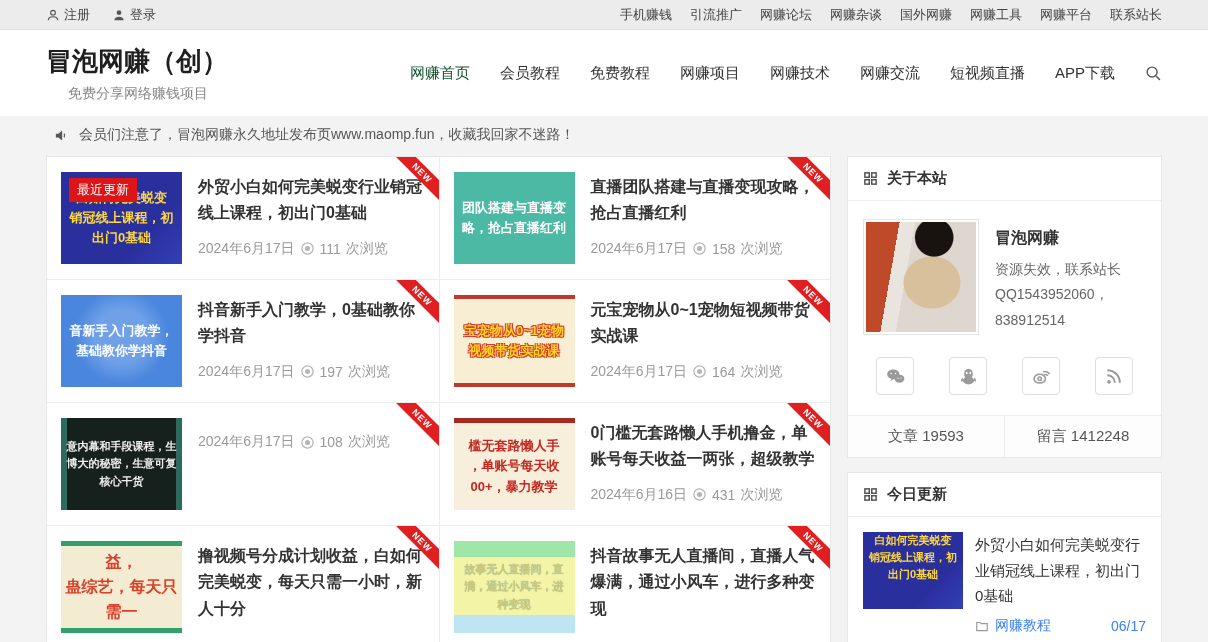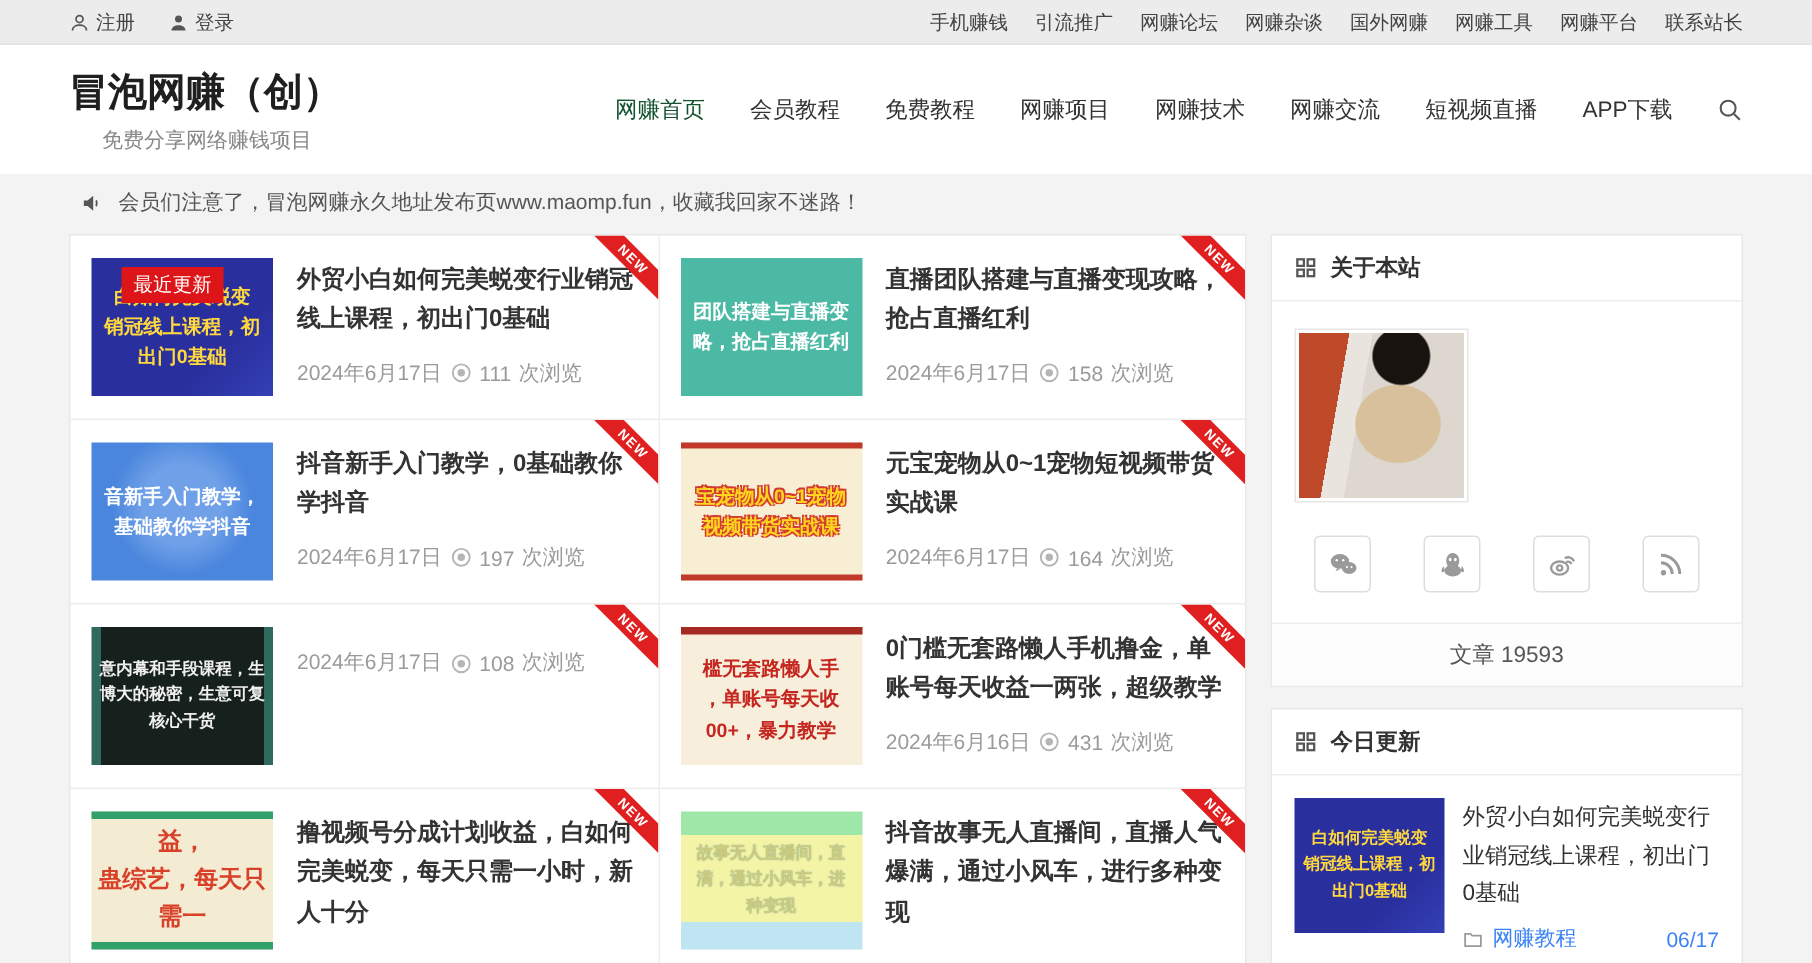--- a/index.html
+++ b/index.html
@@ -35,21 +35,21 @@
   .card { position:relative; padding:15px 14px; display:flex; gap:16px; border-top:1px solid #ededed; overflow:hidden; }
   .card:nth-child(-n+2) { border-top:none; }
   .card:nth-child(even) { border-left:1px solid #ededed; }
   .thumb { position:relative; width:121px; height:92px; flex:0 0 121px; display:flex;
     align-items:center; justify-content:center; text-align:center; overflow:hidden; }
   .thumb-text { white-space:pre-line; font-weight:bold; font-size:13px; line-height:1.55; }
   .card-body { flex:1; min-width:0; padding-top:2px; }
   .card-title { font-size:16px; font-weight:600; color:#333; line-height:1.65; cursor:pointer; }
   .card-meta { margin-top:13px; font-size:14px; color:#9a9a9a; display:flex; align-items:center; gap:5px; }
 
-  .badge-update { position:absolute; top:6px; left:20px; background:#dd1418; color:#fff;
+  .badge-update { position:absolute; top:6px; left:8px; background:#dd1418; color:#fff;
     font-size:13px; padding:3px 8px; z-index:2; }
   .ribbon { position:absolute; top:0; right:0; width:46px; height:46px; overflow:hidden; }
   .ribbon span { position:absolute; display:block; width:74px; padding:2px 0; background:#e02020;
     color:#fff; font-size:9px; font-weight:bold; letter-spacing:1px; text-align:center;
     transform:rotate(45deg); right:-20px; top:9px; }
 
   
   .t1 { background:linear-gradient(135deg,#2a2f9e 70%,#3340b5 100%); color:#ffd83d; }
   .t2 { background:#4cb9a5; color:#fff; }
   .t3 { background:radial-gradient(circle at 50% 45%, #6fa0e8 0 34%, #4a86dd 60%); color:#fff; }
@@ -79,21 +79,21 @@
   .about-info { font-size:14px; color:#666; line-height:1.85; padding-top:4px; }
   .about-name { font-size:16px; font-weight:bold; color:#333; margin-bottom:4px; }
   .social-row { display:flex; justify-content:space-between; padding:16px 28px 20px; }
   .social-btn { width:38px; height:38px; border:1px solid #ddd; border-radius:4px; background:#fff;
     display:flex; align-items:center; justify-content:center; cursor:pointer; }
   .stats { display:flex; border-top:1px solid #eee; background:#fdfdfd; }
   .stat { flex:1; text-align:center; padding:11px 0; font-size:15px; color:#555; }
   .stat + .stat { border-left:1px solid #eee; }
 
   .today-item { display:flex; gap:12px; padding:15px 15px 0; }
-  .tthumb { width:100px; height:90px; flex:0 0 100px; display:flex; align-items:center; justify-content:center;
+  .tthumb { width:100px; height:77px; flex:0 0 100px; display:flex; align-items:flex-start; justify-content:center;
     text-align:center; overflow:hidden; }
   .tthumb .thumb-text { font-size:11px; }
   .titem-body { flex:1; min-width:0; }
   .titem-title { font-size:15px; color:#333; line-height:1.7; cursor:pointer; }
   .titem-meta { display:flex; justify-content:space-between; align-items:center; margin-top:8px;
     font-size:14px; color:#3b82f6; }
   .titem-cat { display:flex; align-items:center; gap:6px; }
 
   .icon { display:inline-flex; align-items:center; justify-content:center; }
 </style>
@@ -367,20 +367,24 @@
               <rect x="3" y="14" width="7" height="7"></rect>
               <rect x="14" y="14" width="7" height="7"></rect>
             </svg>
         </span>
         <span>关于本站</span>
       </div>
       <div class="about-body">
         <div class="avatar">
             <div class="avatar-img"></div>
           </div>
+        <div class="about-info">
+          <div class="about-name">冒泡网赚</div>
+          <div>资源失效，联系站长QQ1543952060，838912514</div>
+        </div>
       </div>
       <div class="social-row">
         <div class="social-btn">
           <span class="icon">
             <svg width="21" height="21" viewBox="0 0 24 24" fill="#9a9a9a">
                 <ellipse cx="9.5" cy="9.5" rx="7" ry="5.6"></ellipse>
                 <ellipse cx="16.5" cy="14.5" rx="5.6" ry="4.6"></ellipse>
                 <circle cx="7" cy="8.5" r="0.9" fill="#fff"></circle>
                 <circle cx="12" cy="8.5" r="0.9" fill="#fff"></circle>
                 <circle cx="14.8" cy="13.8" r="0.8" fill="#fff"></circle>
@@ -415,20 +419,21 @@
             <svg width="20" height="20" viewBox="0 0 24 24" fill="none" stroke="#9a9a9a" stroke-width="2.4">
                 <path d="M5 19a1 1 0 1 0 0-0.01" fill="#9a9a9a"></path>
                 <path d="M4 11a9 9 0 0 1 9 9"></path>
                 <path d="M4 5a15 15 0 0 1 15 15"></path>
               </svg>
           </span>
         </div>
       </div>
       <div class="stats">
         <div class="stat">文章 19593</div>
+        <div class="stat">留言 1412248</div>
       </div>
     </div>
 
     <div class="sbox">
       <div class="sbox-head">
         <span class="icon">
           <svg width="15" height="15" viewBox="0 0 24 24" fill="none" stroke="#555" stroke-width="2.4">
               <rect x="3" y="3" width="7" height="7"></rect>
               <rect x="14" y="3" width="7" height="7"></rect>
               <rect x="3" y="14" width="7" height="7"></rect>

